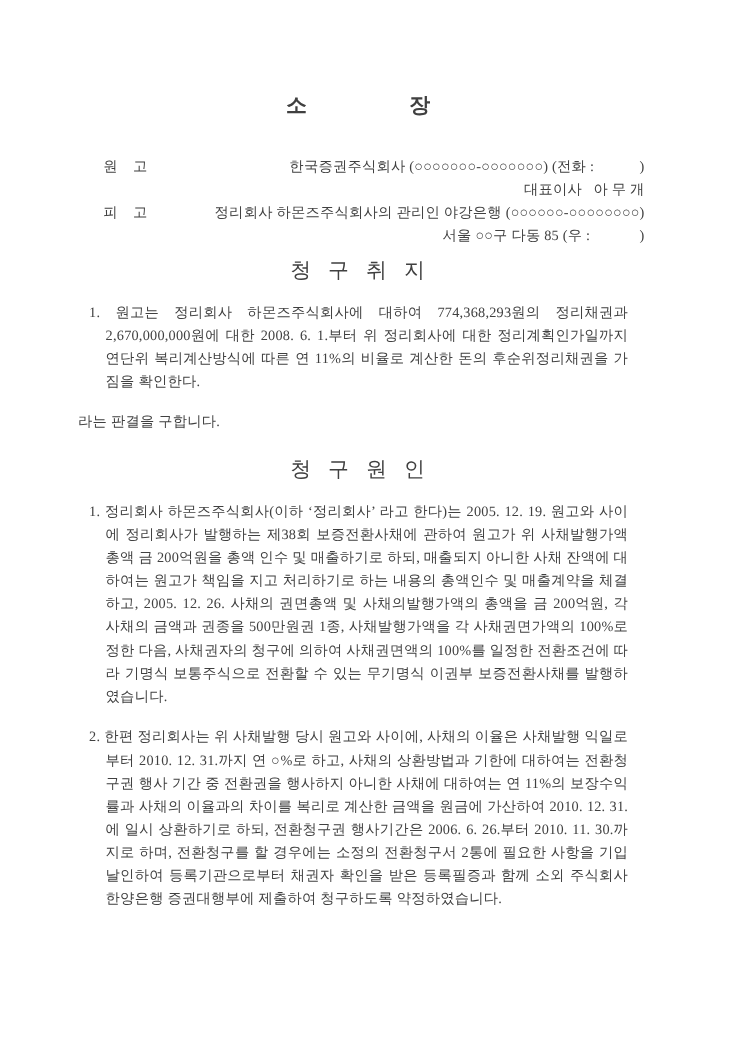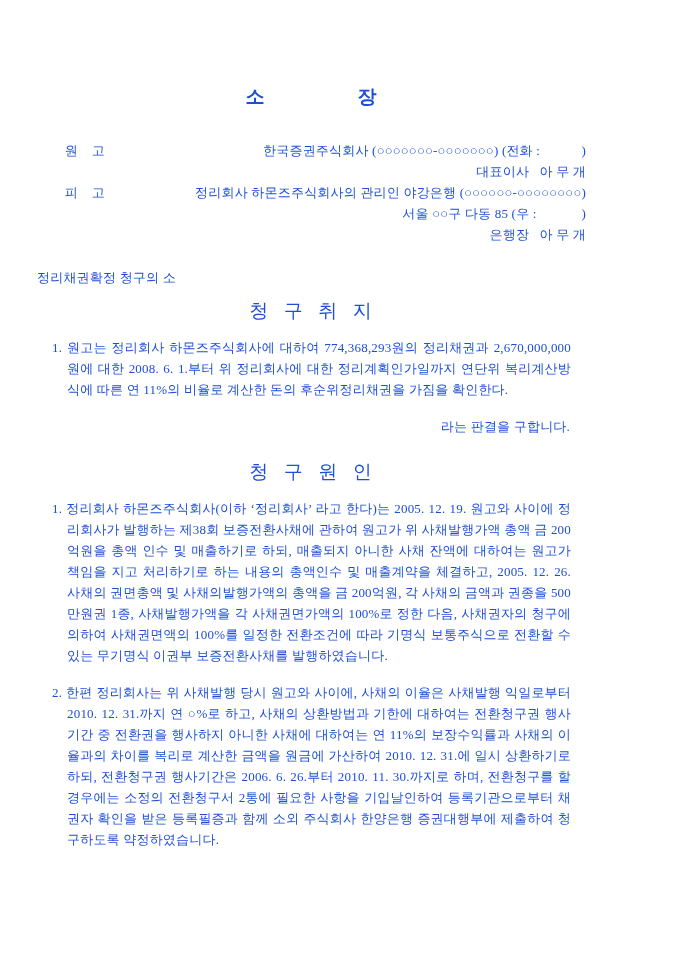--- a/index.html
+++ b/index.html
@@ -5,23 +5,23 @@
   html, body {
     margin: 0;
     padding: 0;
     background: #ffffff;
   }
   .page {
     position: relative;
     width: 648px;
     height: 962px;
     box-sizing: border-box;
-    padding: 84px 62px 40px 37px;
+    padding: 84px 62px 40px 66px;
     background: #ffffff;
-    color: #1d4ed8;
+    color: #404040;
     font-family: "Liberation Serif", "DejaVu Serif", serif;
     font-size: 13px;
     line-height: 21px;
     letter-spacing: 0.2px;
     overflow: hidden;
   }
   .doc-title {
     margin: 0 0 30px 0;
     text-align: center;
     font-size: 19px;
@@ -67,22 +67,21 @@
     padding-left: 15px;
     text-indent: -15px;
     text-align: justify;
     margin: 15px;
   }
   .numbered-item.gap-before {
     margin-top: 16px;
     font-family: Liberation Serif, serif;
   }
   .closing-line {
-    margin: 16px;
-    text-align: right;
+    margin: 5px;
   }
 </style>
 </head>
 <body>
 
 <div class="page">
 
   <h1 class="doc-title">소                장</h1>
 
   <div class="parties">
@@ -93,27 +92,25 @@
         <div class="party-line">한국증권주식회사 (○○○○○○○-○○○○○○○) (전화 :            )</div>
         <div class="party-line">대표이사   아 무 개</div>
       </div>
     </div>
 
     <div class="party-row">
       <span class="party-role">피    고</span>
       <div class="party-lines">
         <div class="party-line">정리회사 하몬즈주식회사의 관리인 야강은행 (○○○○○○-○○○○○○○○)</div>
         <div class="party-line">서울 ○○구 다동 85 (우 :             )</div>
-        <div class="party-line">은행장   아 무 개</div>
       </div>
     </div>
 
   </div>
 
-  <p class="case-label">정리채권확정 청구의 소</p>
 
   <h2 class="section-heading">청  구  취  지</h2>
 
   <div class="section">
     <p class="numbered-item"><span class="item-no">1.</span> <span class="item-text">원고는 정리회사 하몬즈주식회사에 대하여 774,368,293원의 정리채권과 2,670,000,000원에 대한 2008. 6. 1.부터 위 정리회사에 대한 정리계획인가일까지 연단위 복리계산방식에 따른 연 11%의 비율로 계산한 돈의 후순위정리채권을 가짐을 확인한다.</span></p>
     <p class="closing-line">라는 판결을 구합니다.</p>
   </div>
 
   <h2 class="section-heading second">청  구  원  인</h2>
 

